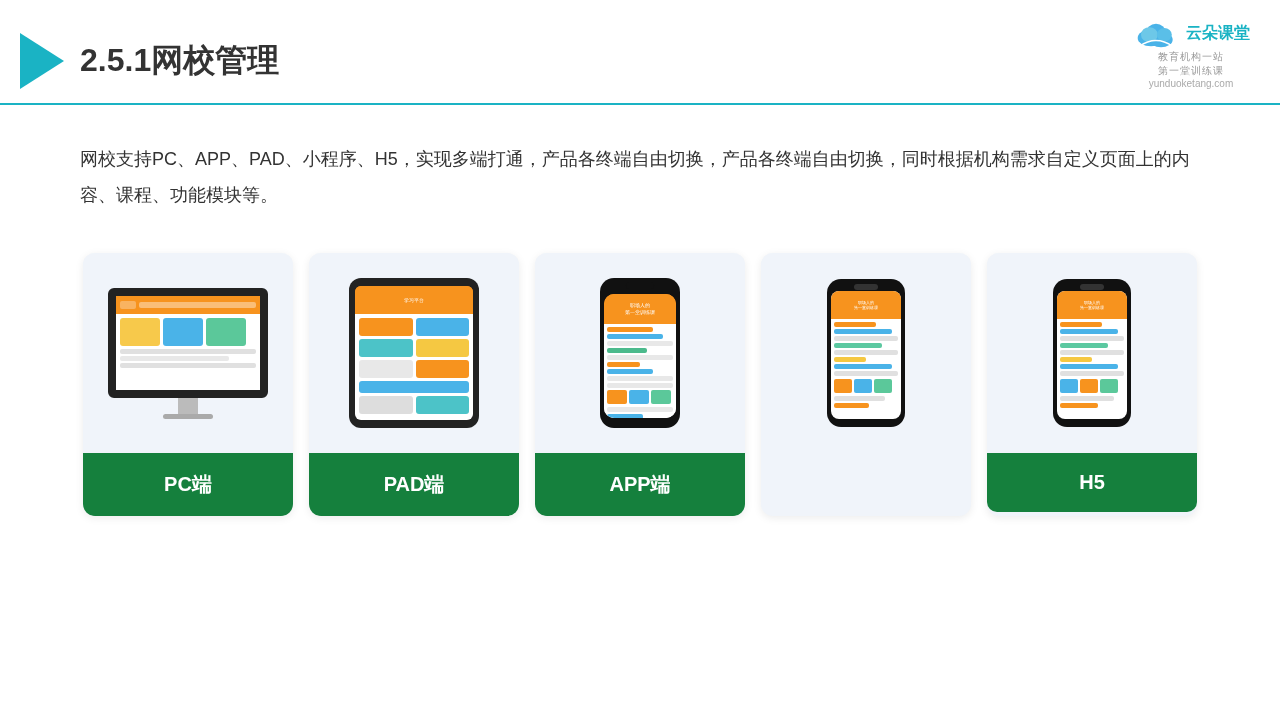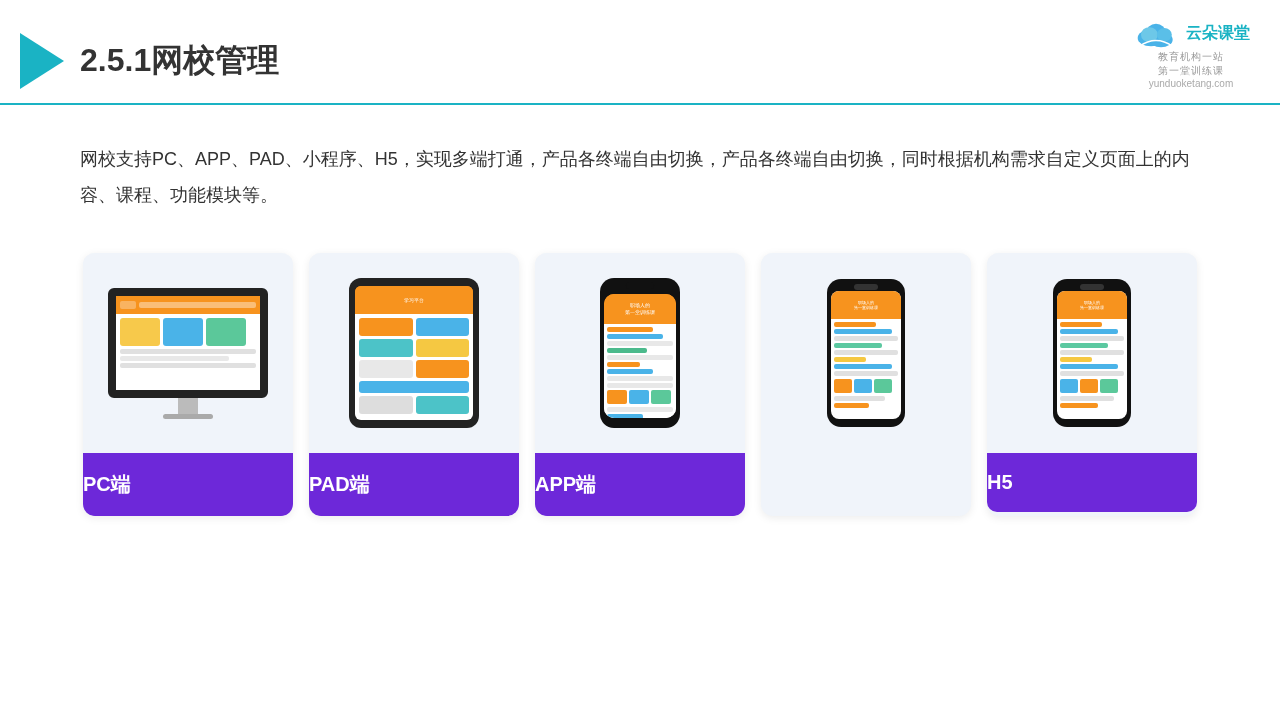--- a/index.html
+++ b/index.html
@@ -100,22 +100,23 @@
       height: 200px;
       display: flex;
       align-items: center;
       justify-content: center;
       padding: 20px 10px;
       background: #f0f4fa;
     }
 
     .card-label {
       width: 100%;
-      background: #6d28d9;
+      background: #15803d;
       color: #fff;
+      text-align: center;
       font-size: 20px;
       font-weight: bold;
       padding: 18px 0;
       border-radius: 0 0 10px 10px;
     }
 
     
     .pc-monitor {
       display: flex;
       flex-direction: column;

